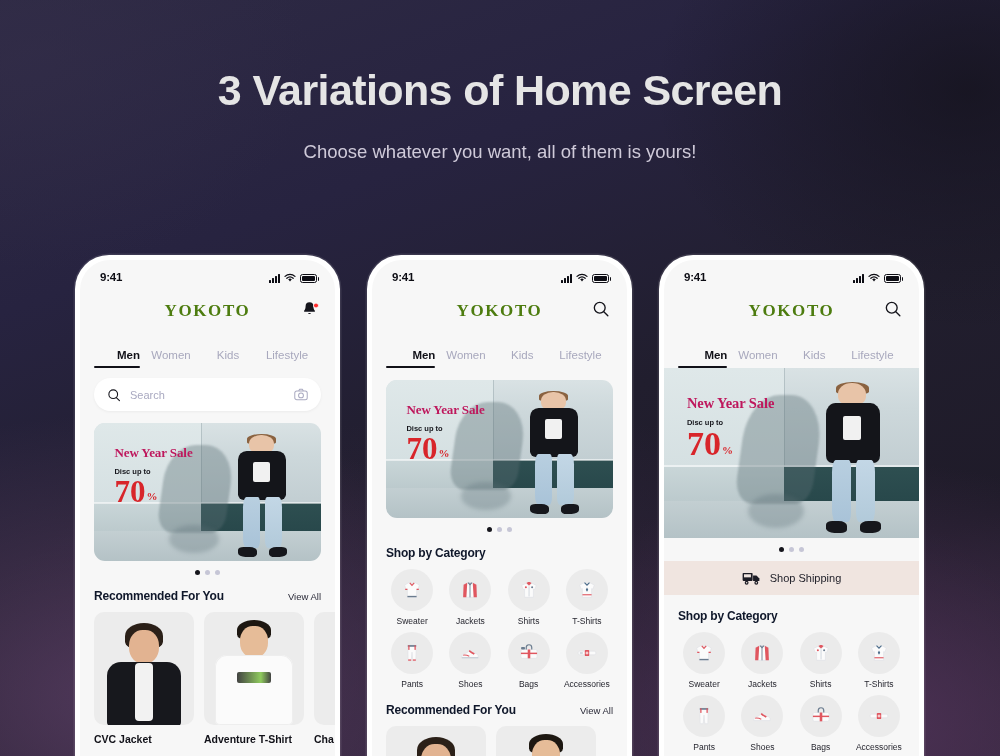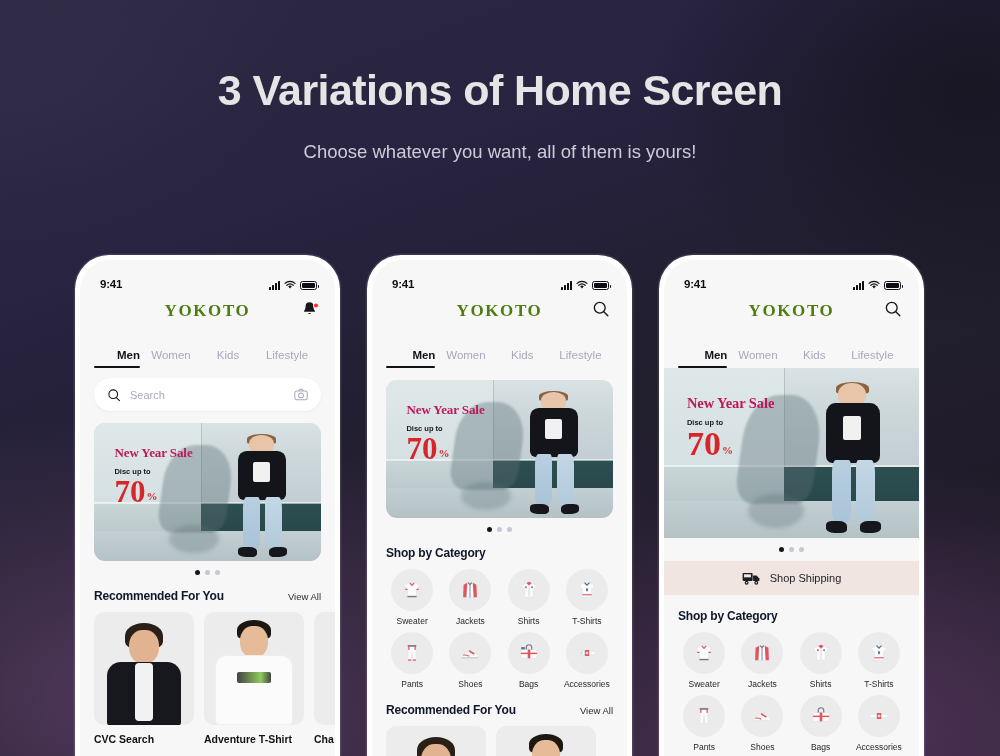--- a/index.html
+++ b/index.html
@@ -60,21 +60,21 @@
     width: 100%; height: 100%;
     background: #f7f7f7;
     border-radius: 30px 30px 0 0;
     overflow: hidden;
     position: relative;
   }
 
   
   .statusbar {
     height: 30px;
-    display: flex; align-items: flex-end; justify-content: space-between;
+    display: flex; align-items: center; justify-content: space-between;
     padding: 4px 18px 0 20px;
   }
   .status-time { font-size: 11.5px; font-weight: bold; color: #0d0d14; letter-spacing: -0.2px; }
   .status-icons { display: flex; align-items: flex-end; gap: 4px; height: 11px; }
   .sig { display: flex; align-items: flex-end; gap: 1px; height: 9px; }
   .sig i { width: 2px; background: #0d0d14; border-radius: 0.5px; display: block; }
   .sig i:nth-child(1) { height: 3px; }
   .sig i:nth-child(2) { height: 5px; }
   .sig i:nth-child(3) { height: 7px; }
   .sig i:nth-child(4) { height: 9px; }
@@ -364,21 +364,21 @@
       </div>
 
       <div class="prodrow clip-row">
         <div class="prod">
           <div class="prod-img">
             <div class="p-head pa-hair"></div>
               <div class="p-head pa-face"></div>
             <div class="pa-shirt"></div>
               <div class="pa-torso"></div>
           </div>
-          <div class="prod-name">CVC Search</div>
+          <div class="prod-name">CVC Jacket</div>
         </div>
         <div class="prod">
           <div class="prod-img">
             <div class="p-head pb-hair"></div>
               <div class="p-head pb-face"></div>
             <div class="pb-torso"></div>
               <div class="pb-print"></div>
           </div>
           <div class="prod-name">Adventure T-Shirt</div>
         </div>

